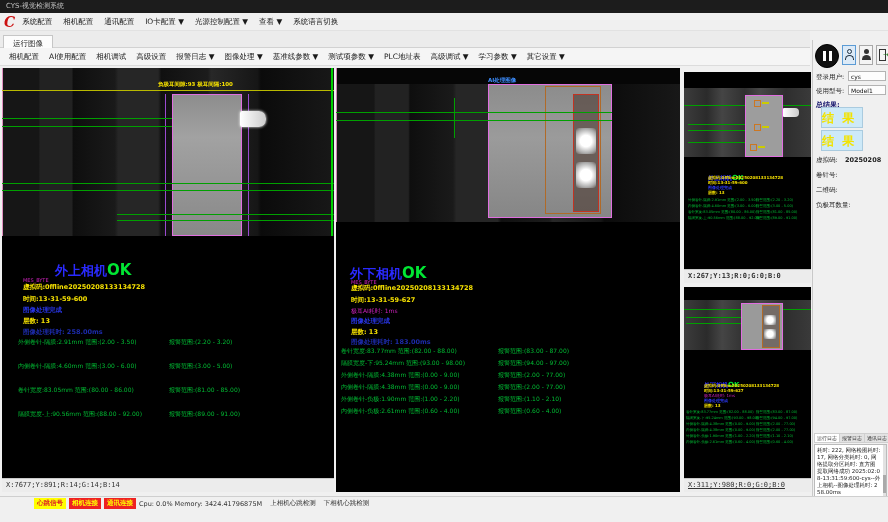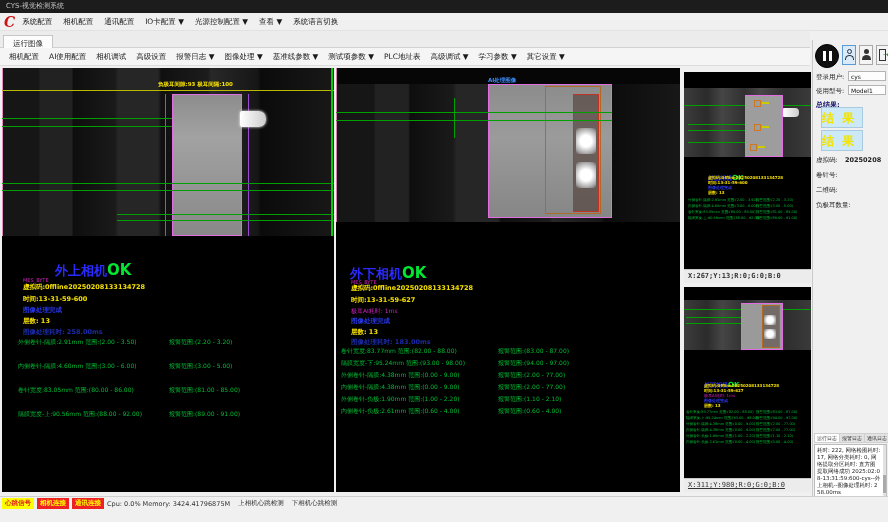--- a/index.html
+++ b/index.html
@@ -104,20 +104,21 @@
   <div class="abs t-y" style="left:21px;top:249px;">层数: 13</div>
   <div class="abs t-bd" style="left:21px;top:260px;">图像处理耗时: 258.00ms</div>
   <div class="abs t-g" style="left:16px;top:270px;">外侧卷针-隔膜:2.91mm 范围:(2.00 - 3.50)</div>
   <div class="abs t-g" style="left:167px;top:270px;">报警范围:(2.20 - 3.20)</div>
   <div class="abs t-g" style="left:16px;top:294px;">内侧卷针-隔膜:4.60mm 范围:(3.00 - 6.00)</div>
   <div class="abs t-g" style="left:167px;top:294px;">报警范围:(3.00 - 5.00)</div>
   <div class="abs t-g" style="left:16px;top:318px;">卷针宽度:83.05mm 范围:(80.00 - 86.00)</div>
   <div class="abs t-g" style="left:167px;top:318px;">报警范围:(81.00 - 85.00)</div>
   <div class="abs t-g" style="left:16px;top:342px;">隔膜宽度-上:90.56mm 范围:(88.00 - 92.00)</div>
   <div class="abs t-g" style="left:167px;top:342px;">报警范围:(89.00 - 91.00)</div>
+  <div class="coordstrip" style="top:410px;">X:7677;Y:891;R:14;G:14;B:14</div>
 </div>
 
 <div class="panel" style="left:336px;top:68px;width:344px;height:424px;">
   <div class="imgarea" style="width:344px;height:154px;">
     <div class="abs" style="left:0;top:0;width:344px;height:16px;background:#060606;"></div>
     <div class="abs" style="left:0;top:0;width:1px;height:154px;background:#d080b0;"></div>
     <div class="abs" style="left:152px;top:9px;color:#3d8eff;font-size:5.5px;font-weight:bold;">AI处理图像</div>
     <div class="abs" style="left:152px;top:16px;width:124px;height:134px;background:linear-gradient(180deg,#8c8c8c,#9b9b9b 40%,#868686);border:1px solid #e06ee0;box-sizing:border-box;"></div>
     <div class="abs" style="left:209px;top:18px;width:56px;height:128px;border:1px solid #b06a28;box-sizing:border-box;"></div>
     <div class="abs" style="left:237px;top:26px;width:26px;height:118px;border:1px solid #c23322;background:rgba(70,50,40,0.55);box-sizing:border-box;"></div>
@@ -253,19 +254,19 @@
     <div style="background:#fff;border:1px solid #bbb;height:56px;overflow:hidden;position:relative;">
       <div style="font-size:5.5px;line-height:7px;color:#222;padding:2px 5px 2px 2px;word-break:break-all;">耗时: 222, 网络检图耗时: 17, 网络分类耗时: 0, 网络提取分区耗时: 直方图提取网络成功 2025:02:08-13:31:59:600-cys--外上相机--图像处理耗时: 258.00ms</div>
       <div class="abs" style="right:0;top:0;width:3px;height:56px;background:#e2e2e2;">
         <div class="abs" style="left:0;top:30px;width:3px;height:18px;background:#aaa;"></div>
       </div>
     </div>
   </div>
 </div>
 
 <div class="statusbar">
-  <span class="badge" style="background:#ffff00;color:#dd2222;">心跳信号</span>
+  <span class="badge" style="background:#ffff00;color:#dd2222;margin-left:32px;">心跳信号</span>
   <span class="badge" style="background:#ee2222;color:#ffff00;">相机连接</span>
   <span class="badge" style="background:#ee2222;color:#ffff00;">通讯连接</span>
   <span class="st-text">Cpu: 0.0% Memory: 3424.41796875M</span>
   <span class="st-text">上相机心跳检测</span>
   <span class="st-text">下相机心跳检测</span>
 </div>
 
 </body></html>

